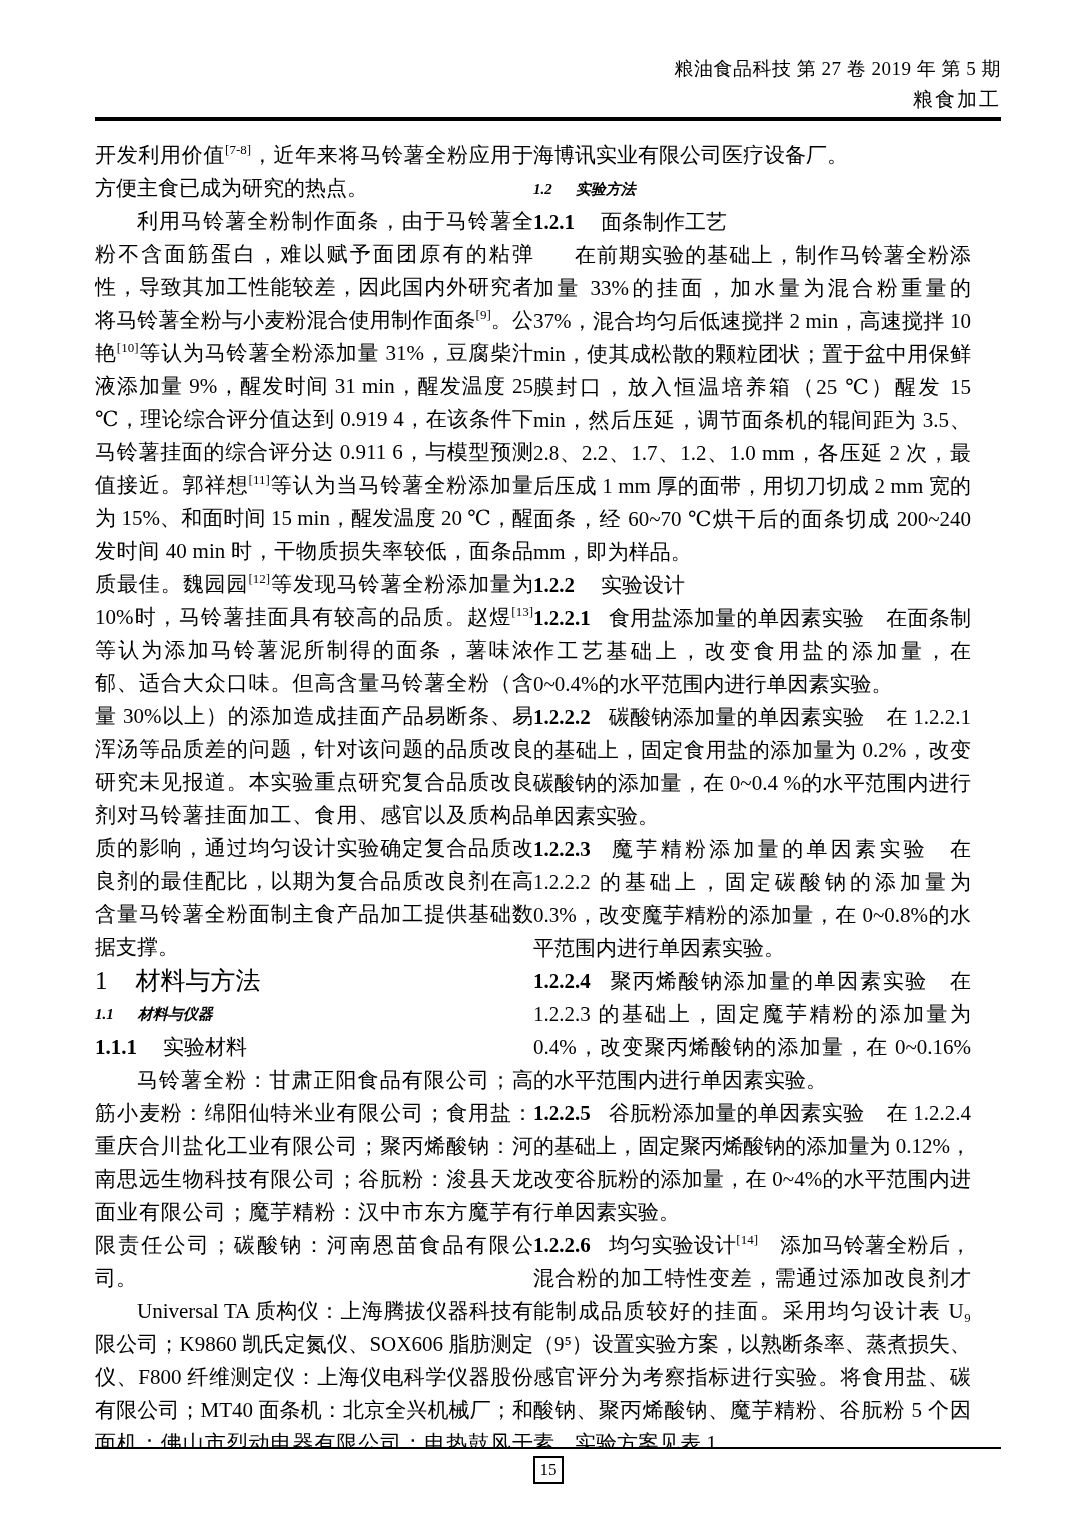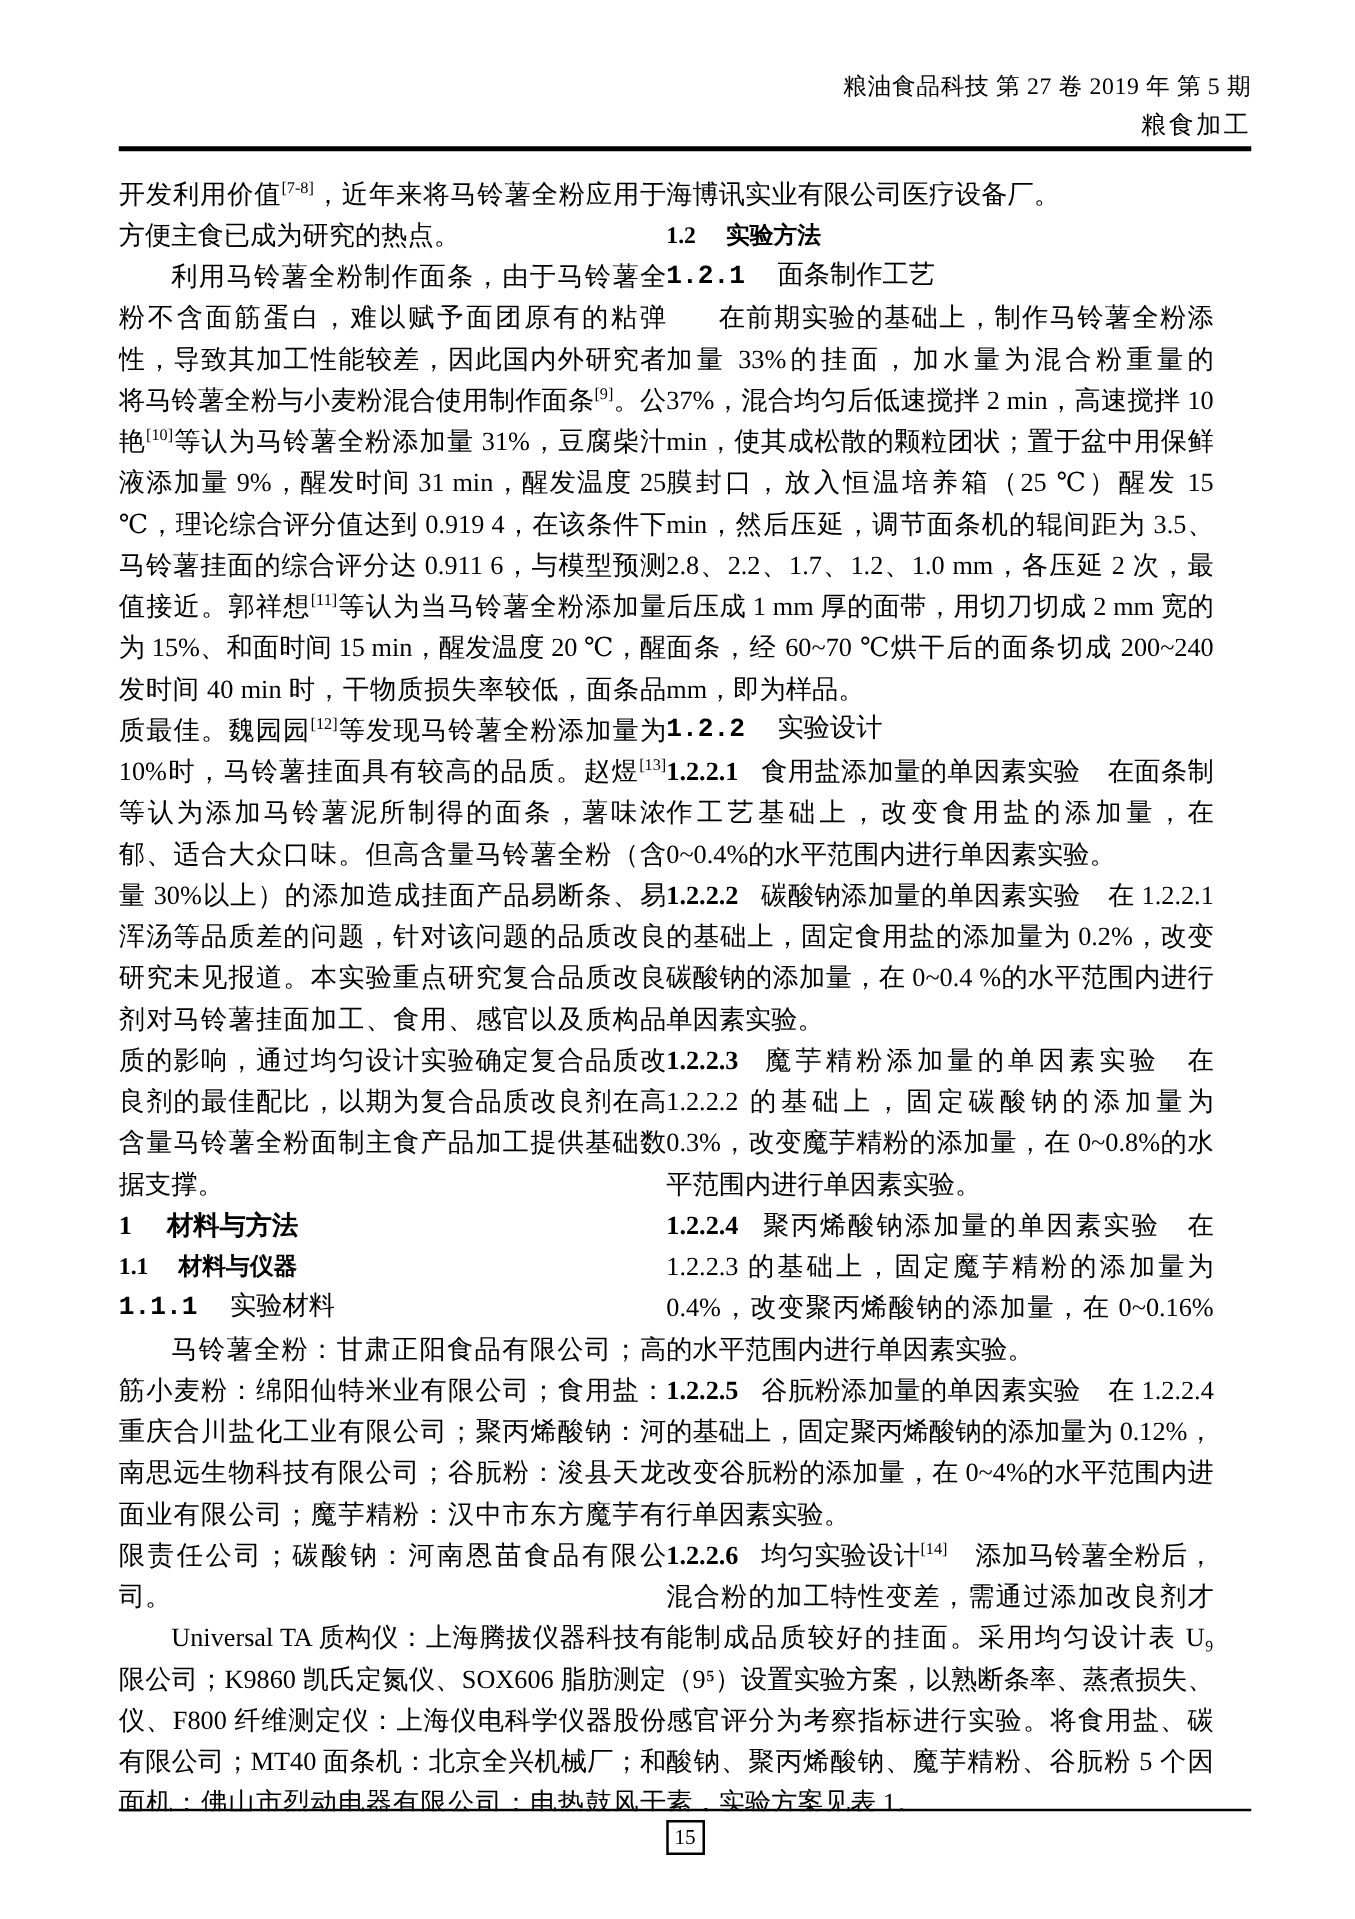--- a/index.html
+++ b/index.html
@@ -9,27 +9,27 @@
   .content{position:absolute;left:95px;top:56px;width:906px;}
   .header-row{display:flex;justify-content:space-between;align-items:flex-end;flex-direction:column;}
   .journal-line{font-size:19px;letter-spacing:0.5px;padding-bottom:4px;}
   .column-title{font-size:20px;font-weight:normal;padding-bottom:2px;
        font-family:"Liberation Sans","DejaVu Sans",sans-serif;letter-spacing:2px;}
   .header-rule{height:4px;background:#000;margin-top:2px;}
   .columns{display:flex;margin-top:18px;height:1310px;overflow:hidden;}
   .col{width:438px;font-size:21px;line-height:33px;text-align:justify;}
   .col p{margin:0;}
   p.indent{text-indent:2em;}
-  .h1{font-size:21px;font-weight:bold;margin:14px 0 10px;
+  .h1{font-size:25px;font-weight:normal;margin:14px 0 10px;
       font-family:"Liberation Sans","DejaVu Sans",sans-serif;}
   .h1 .num{margin-right:28px;font-family:"Liberation Serif",serif;}
-  .h2{font-size:19px;font-weight:bold;margin:6px 0 5px;
-      font-family:"Liberation Sans","DejaVu Sans",sans-serif;}
+  .h2{font-size:15px;font-weight:bold;margin:6px 0 5px;
+      font-family:"Liberation Sans","DejaVu Sans",sans-serif;font-style:italic;}
   .h2 .num{margin-right:24px;font-family:"Liberation Serif",serif;}
-  .h3{margin:3px 0;font-family:Liberation Mono, monospace;}
+  .h3{margin:3px 0;}
   .h3 .num{font-weight:bold;margin-right:26px;}
   .run .num{font-weight:bold;margin-right:18px;}
   .run .rtitle{margin-right:22px;}
   sup{font-size:13px;line-height:0;}
   .footer-rule{position:absolute;left:95px;top:1447px;width:906px;height:2px;background:#000;}
   .page-no-wrap{position:absolute;left:95px;top:1456px;width:906px;text-align:center;}
   .page-no{display:inline-block;border:2px solid #000;padding:0 5px;
       font-size:17px;line-height:24px;font-family:"Liberation Serif",serif;}
 </style>
 </head>

